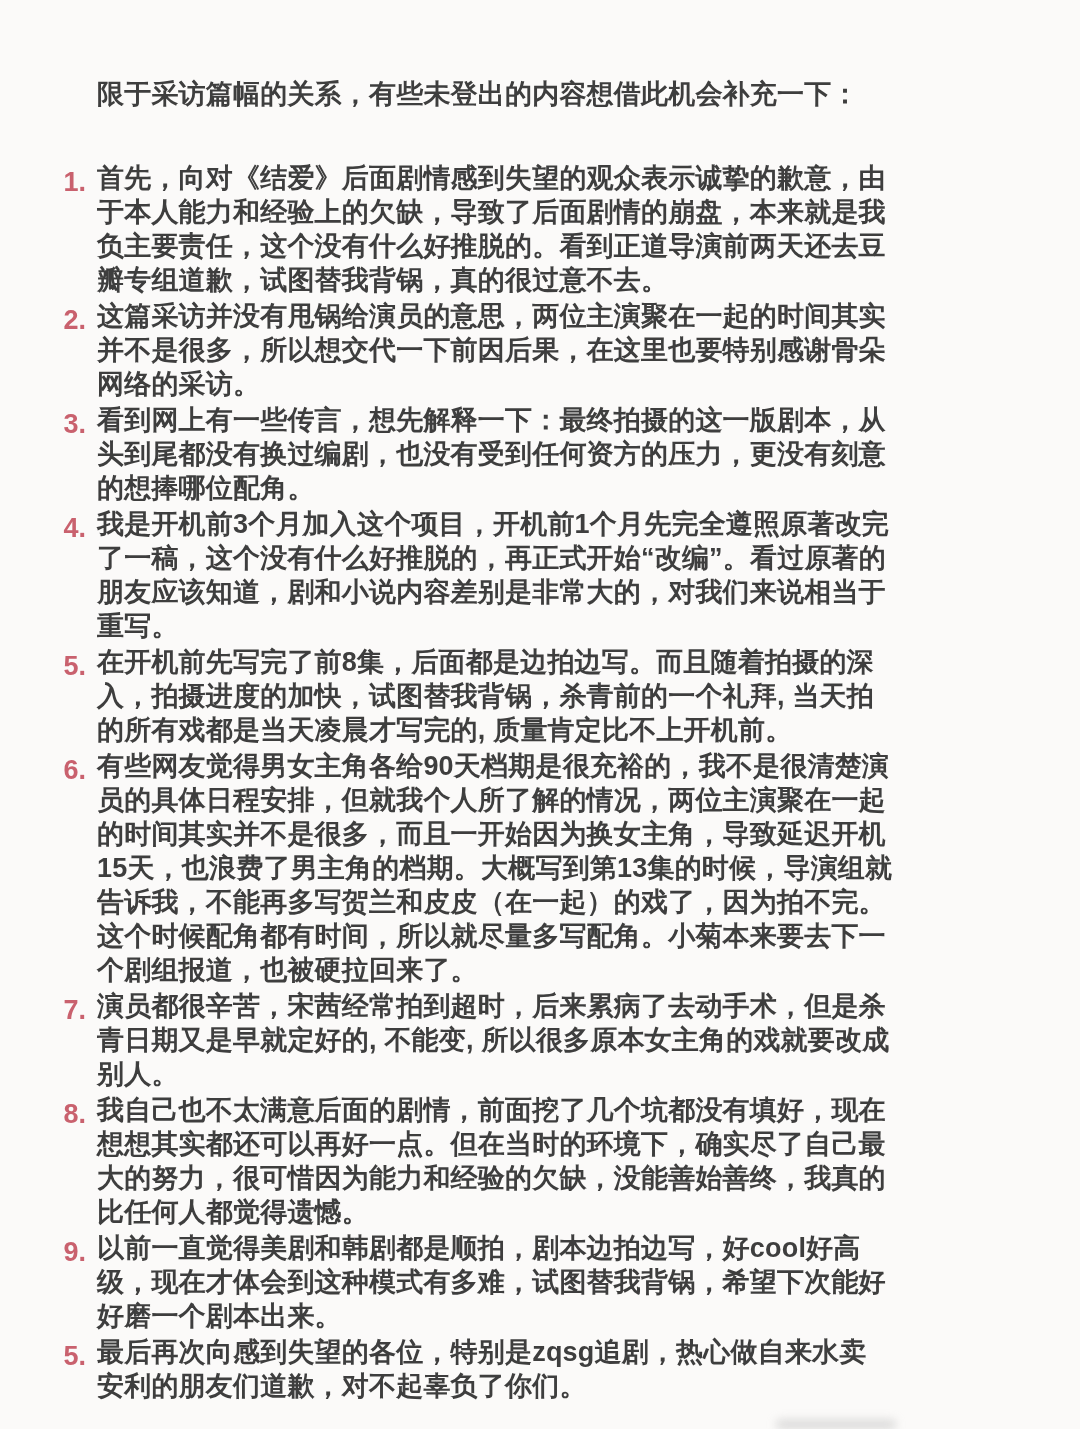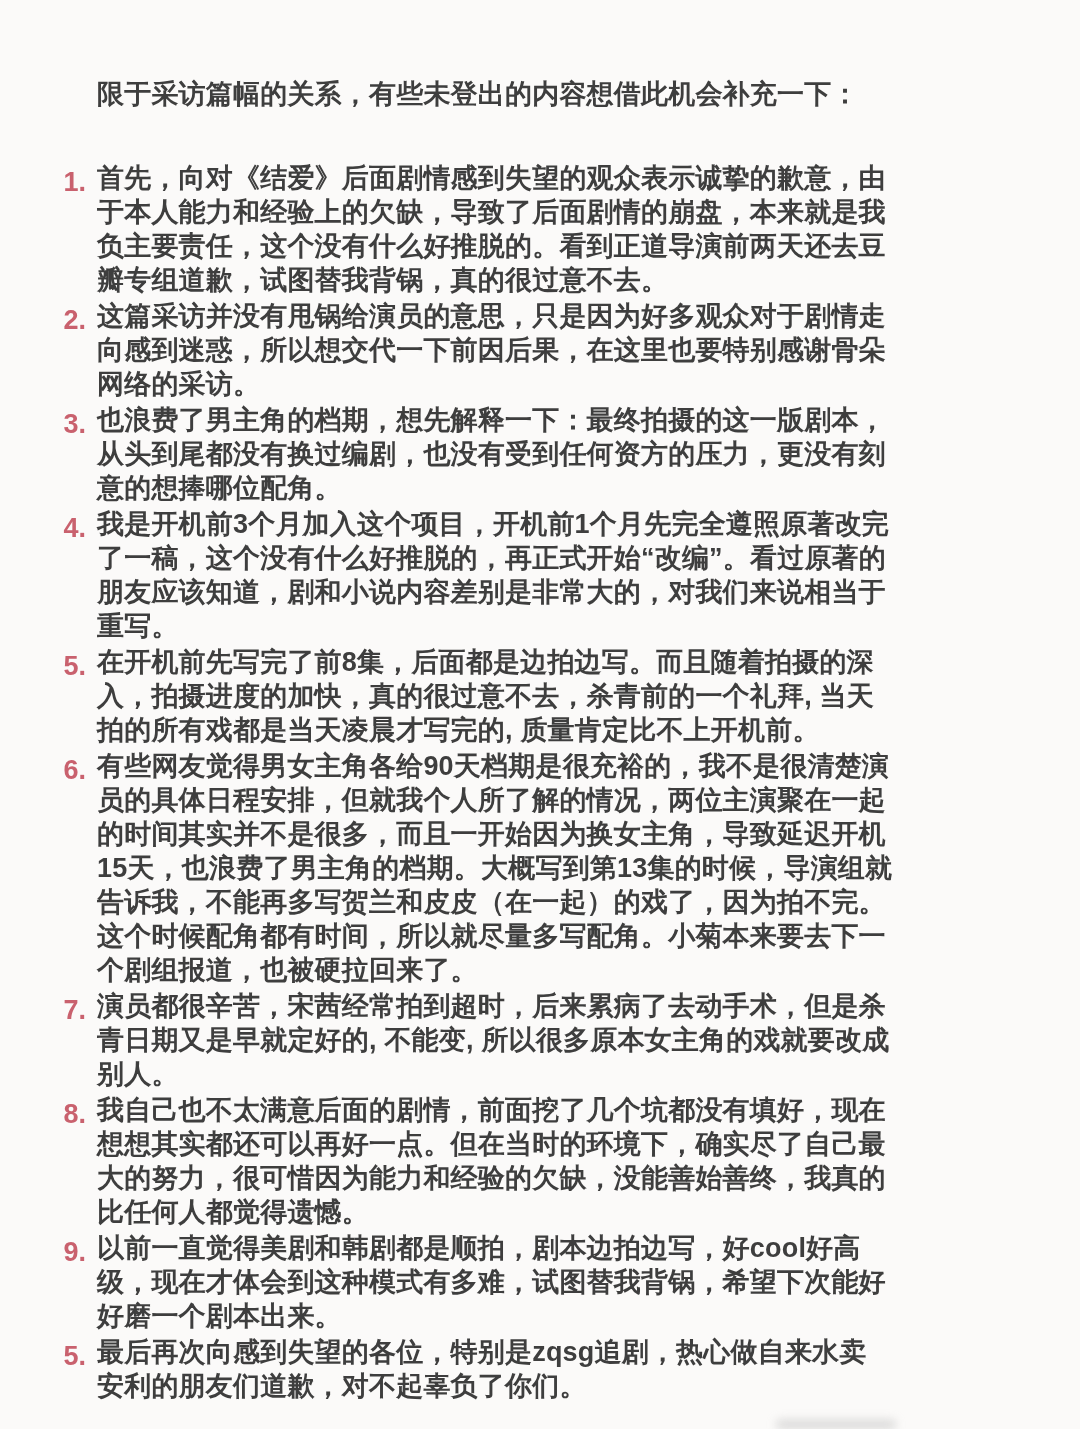--- a/index.html
+++ b/index.html
@@ -77,36 +77,36 @@
 
   <div class="list">
 
     <div class="item">
       <span class="num">1.</span>
       <p class="txt">首先，向对《结爱》后面剧情感到失望的观众表示诚挚的歉意，由于本人能力和经验上的欠缺，导致了后面剧情的崩盘，本来就是我负主要责任，这个没有什么好推脱的。看到正道导演前两天还去豆瓣专组道歉，试图替我背锅，真的很过意不去。</p>
     </div>
 
     <div class="item">
       <span class="num">2.</span>
-      <p class="txt">这篇采访并没有甩锅给演员的意思，只是因为好多观众对于剧情走向感到迷惑，所以想交代一下前因后果，在这里也要特别感谢骨朵网络的采访。</p>
+      <p class="txt">这篇采访并没有甩锅给演员的意思，两位主演聚在一起的时间其实并不是很多，所以想交代一下前因后果，在这里也要特别感谢骨朵网络的采访。</p>
     </div>
 
     <div class="item">
       <span class="num">3.</span>
-      <p class="txt">也浪费了男主角的档期，想先解释一下：最终拍摄的这一版剧本，从头到尾都没有换过编剧，也没有受到任何资方的压力，更没有刻意的想捧哪位配角。</p>
+      <p class="txt">看到网上有一些传言，想先解释一下：最终拍摄的这一版剧本，从头到尾都没有换过编剧，也没有受到任何资方的压力，更没有刻意的想捧哪位配角。</p>
     </div>
 
     <div class="item">
       <span class="num">4.</span>
       <p class="txt">我是开机前3个月加入这个项目，开机前1个月先完全遵照原著改完了一稿，这个没有什么好推脱的，再正式开始“改编”。看过原著的朋友应该知道，剧和小说内容差别是非常大的，对我们来说相当于重写。</p>
     </div>
 
     <div class="item">
       <span class="num">5.</span>
-      <p class="txt">在开机前先写完了前8集，后面都是边拍边写。而且随着拍摄的深入，拍摄进度的加快，真的很过意不去，杀青前的一个礼拜, 当天拍的所有戏都是当天凌晨才写完的, 质量肯定比不上开机前。</p>
+      <p class="txt">在开机前先写完了前8集，后面都是边拍边写。而且随着拍摄的深入，拍摄进度的加快，试图替我背锅，杀青前的一个礼拜, 当天拍的所有戏都是当天凌晨才写完的, 质量肯定比不上开机前。</p>
     </div>
 
     <div class="item">
       <span class="num">6.</span>
       <p class="txt">有些网友觉得男女主角各给90天档期是很充裕的，我不是很清楚演员的具体日程安排，但就我个人所了解的情况，两位主演聚在一起的时间其实并不是很多，而且一开始因为换女主角，导致延迟开机15天，也浪费了男主角的档期。大概写到第13集的时候，导演组就告诉我，不能再多写贺兰和皮皮（在一起）的戏了，因为拍不完。这个时候配角都有时间，所以就尽量多写配角。小菊本来要去下一个剧组报道，也被硬拉回来了。</p>
     </div>
 
     <div class="item">
       <span class="num">7.</span>
       <p class="txt">演员都很辛苦，宋茜经常拍到超时，后来累病了去动手术，但是杀青日期又是早就定好的, 不能变, 所以很多原本女主角的戏就要改成别人。</p>

